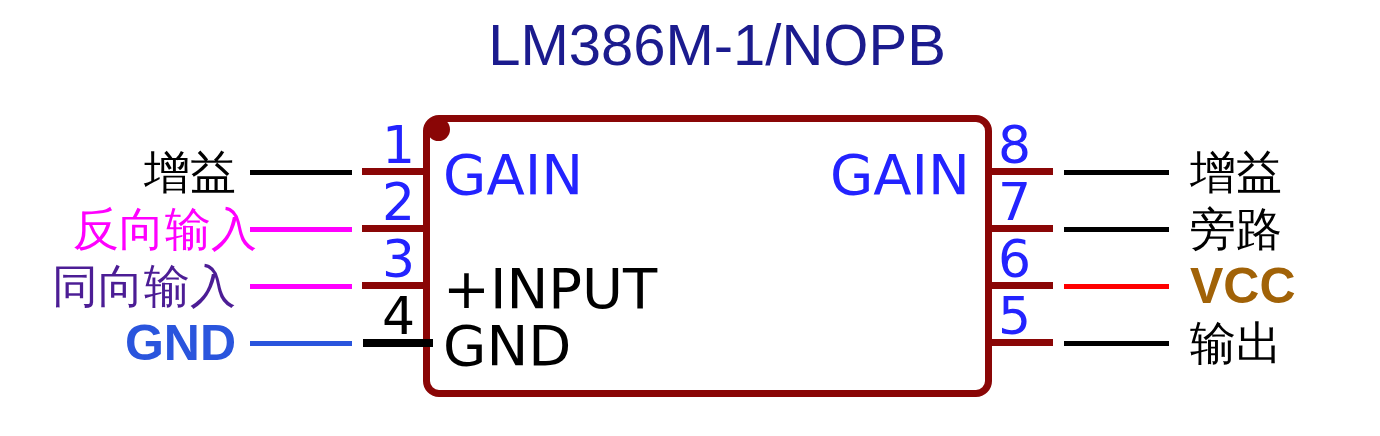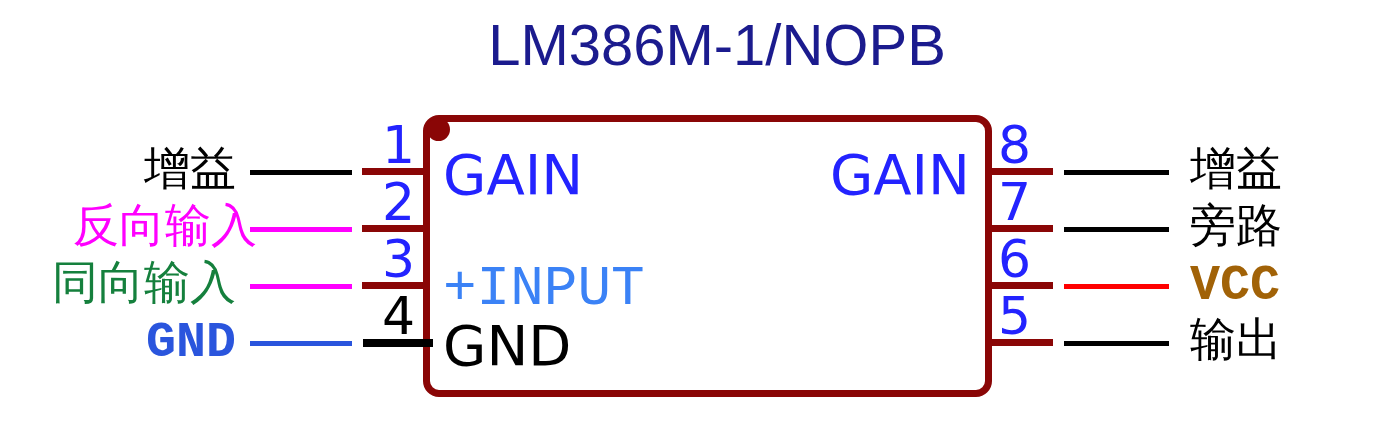--- a/index.html
+++ b/index.html
@@ -31,21 +31,21 @@
   .l .wire{left:250px;width:102px;}
   .r .wire{left:1064px;width:105px;}
   .r1 .wire{top:170px;} .r2 .wire{top:227px;} .r3 .wire{top:284px;} .r4 .wire{top:341px;}
   
   .num{position:absolute;height:46px;font-size:52px;line-height:46px;white-space:nowrap;}
   .l .num{left:340px;width:75px;text-align:right;}
   .r .num{left:998px;width:75px;text-align:left;}
   .r1 .num{top:122px;} .r2 .num{top:179px;} .r3 .num{top:236px;} .r4 .num{top:293px;}
   
   .ext{position:absolute;height:56px;line-height:56px;font-size:46px;white-space:nowrap;
-       font-family:Liberation Mono, monospace;}
+       font-family:Liberation Sans, sans-serif;}
   .l .ext{left:0;width:236px;text-align:right;}
   .r .ext{left:1190px;width:190px;text-align:left;}
   .r1 .ext{top:144px;} .r2 .ext{top:201px;} .r3 .ext{top:258px;} .r4 .ext{top:315px;}
   .latin-serif{font-weight:bold;font-size:50px;}
   
   .inner{position:absolute;height:50px;line-height:50px;font-size:56px;white-space:nowrap;}
   .inner.li{left:443px;width:420px;text-align:left;}
   .inner.ri{left:570px;width:400px;text-align:right;}
   .inner.y1{top:150px;} .inner.y2{top:207px;} .inner.y3{top:264px;} .inner.y4{top:321px;}
 </style>
@@ -69,21 +69,21 @@
   <div class="l r2">
     <div class="stub" style="background: rgb(138, 6, 6);"></div>
     <div class="wire" style="background: rgb(255, 0, 255);"></div>
     <div class="num" style="color: rgb(35, 35, 255);">2</div>
     <div class="ext" style="color: rgb(255, 0, 255); padding-left: 21px;">反向输入</div>
   </div>
   <div class="l r3">
     <div class="stub" style="background: rgb(138, 6, 6);"></div>
     <div class="wire" style="background: rgb(255, 0, 255);"></div>
     <div class="num" style="color: rgb(35, 35, 255);">3</div>
-    <div class="ext" style="color: #15803d;">同向输入</div>
+    <div class="ext" style="color: #4c1d95;">同向输入</div>
   </div>
   <div class="l r4">
     <div class="stub" style="background: rgb(0, 0, 0);"></div>
     <div class="wire" style="background: rgb(42, 85, 221);"></div>
     <div class="num" style="color: rgb(0, 0, 0);">4</div>
     <div class="ext latin-serif" style="color: rgb(42, 85, 221);">GND</div>
   </div>
 
   <div class="r r1">
     <div class="stub" style="background: rgb(138, 6, 6);"></div>
@@ -104,17 +104,17 @@
     <div class="ext latin-serif" style="color: #a16207;">VCC</div>
   </div>
   <div class="r r4">
     <div class="stub" style="background: rgb(138, 6, 6);"></div>
     <div class="wire" style="background: rgb(0, 0, 0);"></div>
     <div class="num" style="color: rgb(35, 35, 255);">5</div>
     <div class="ext" style="color: rgb(0, 0, 0);">输出</div>
   </div>
 
   <div class="inner li y1" style="color: rgb(35, 35, 255);">GAIN</div>
-  <div class="inner li y3" style="color: #3b82f6; font-family: Liberation Mono, monospace;">+INPUT</div>
+  <div class="inner li y3" style="color: #000000;">+INPUT</div>
   <div class="inner li y4" style="color: rgb(0, 0, 0);">GND</div>
   <div class="inner ri y1" style="color: rgb(35, 35, 255);">GAIN</div>
 
 </div>
 
 </body></html>

